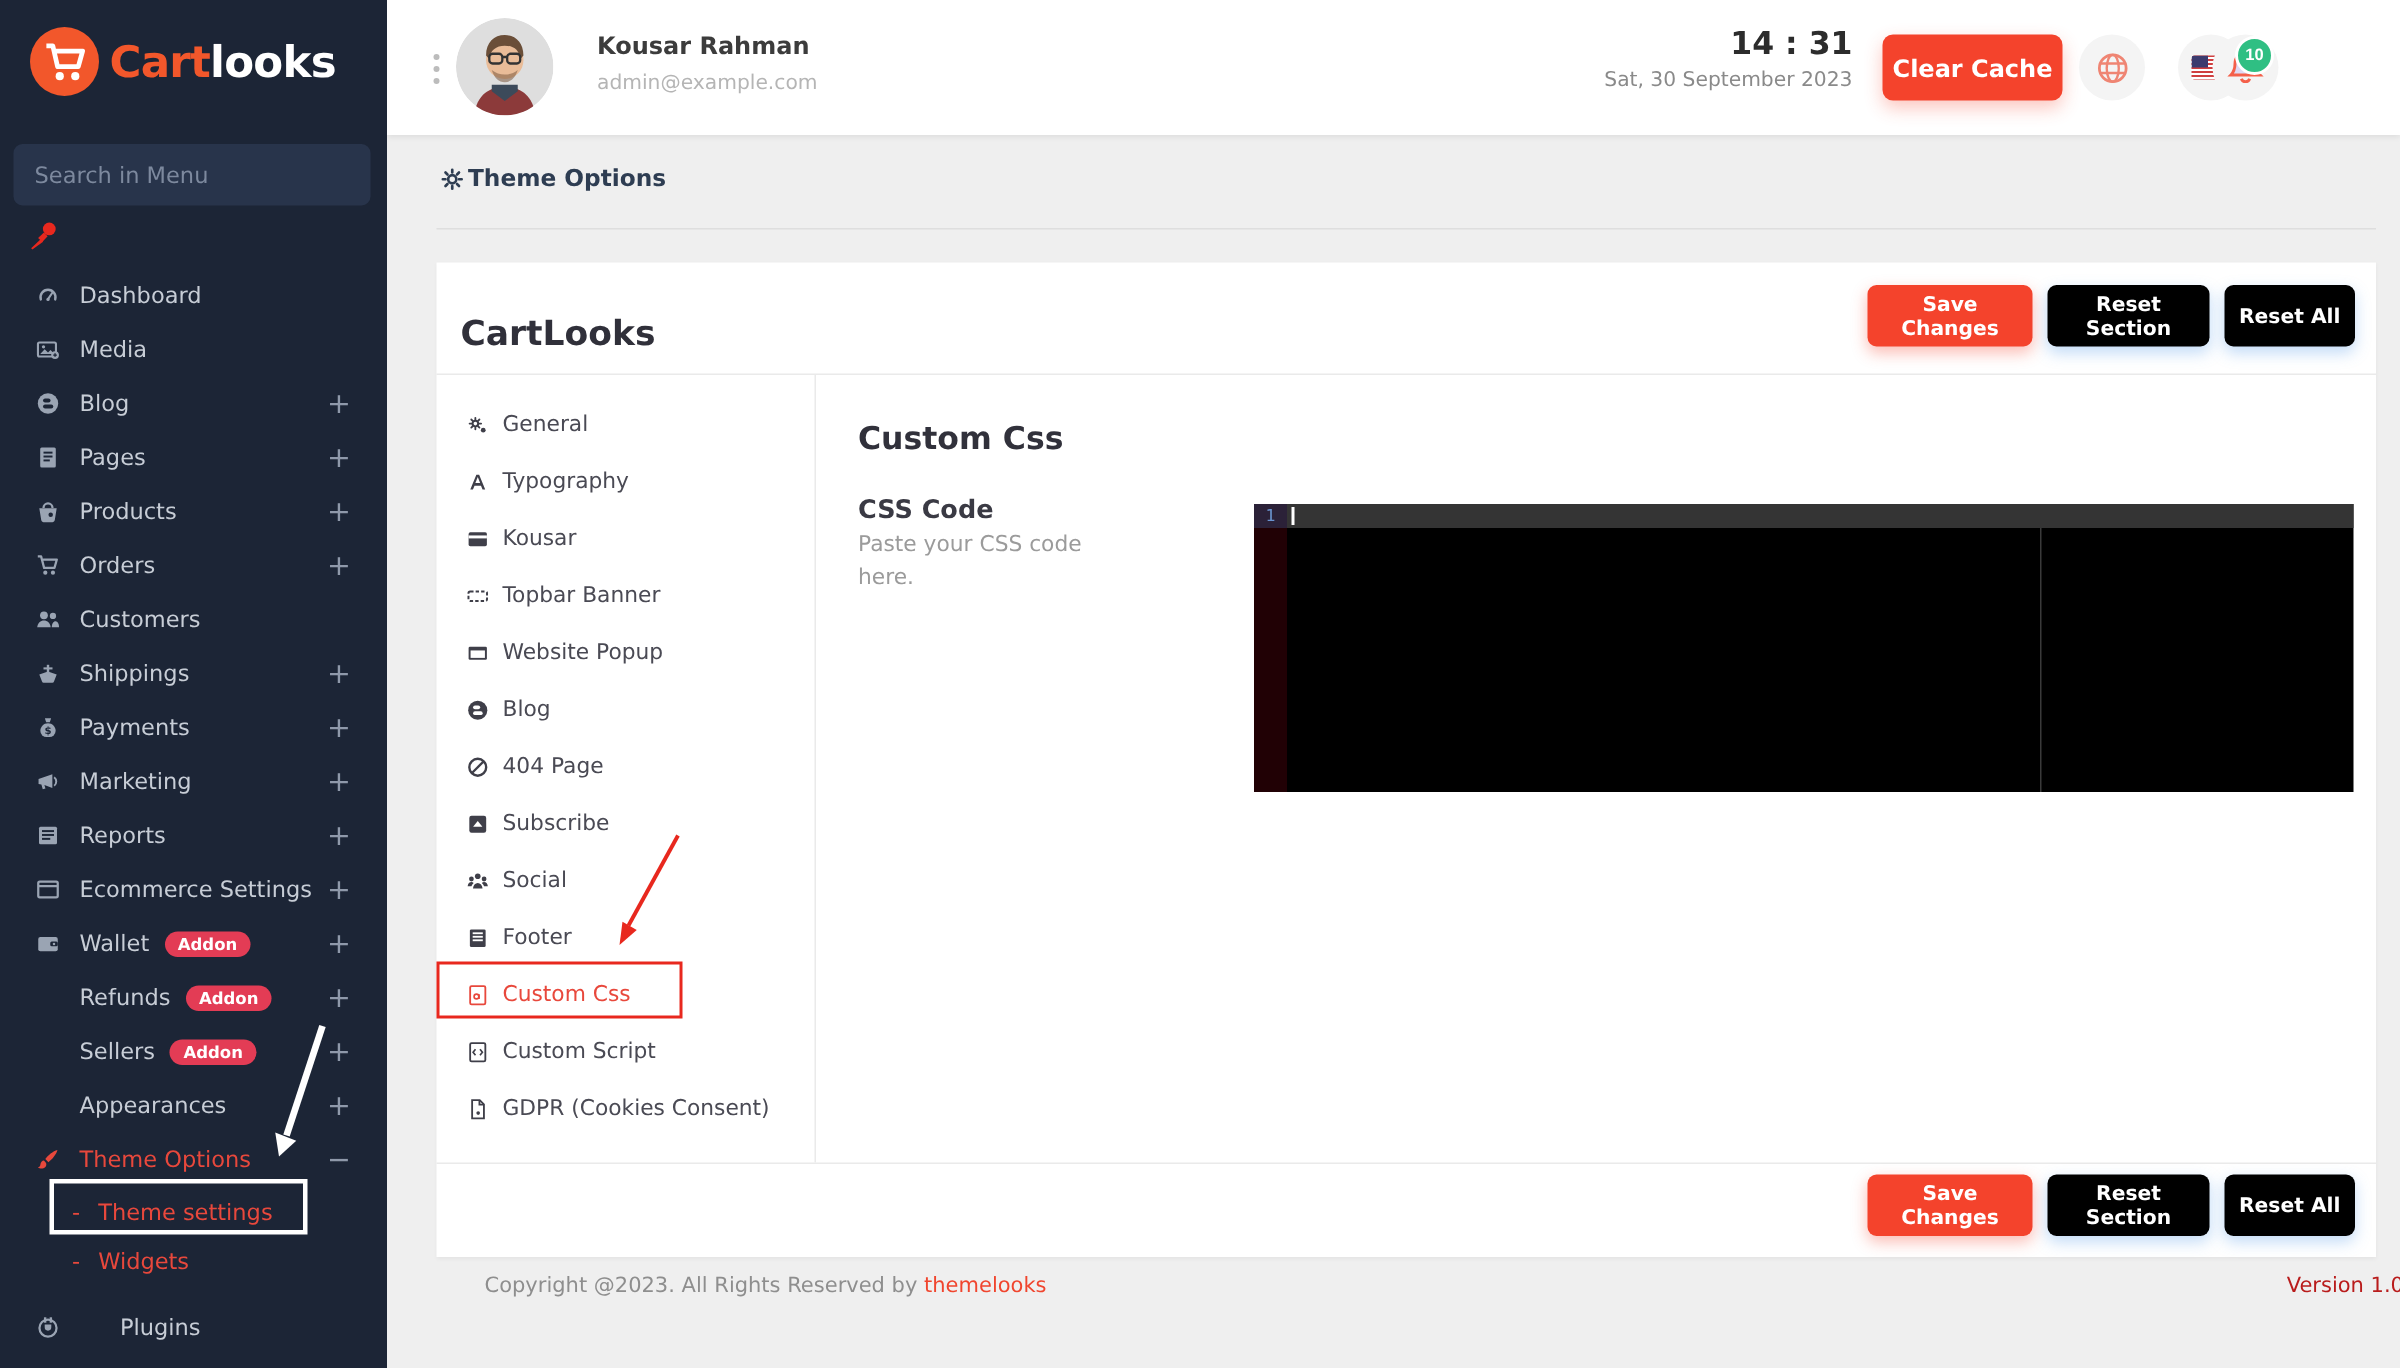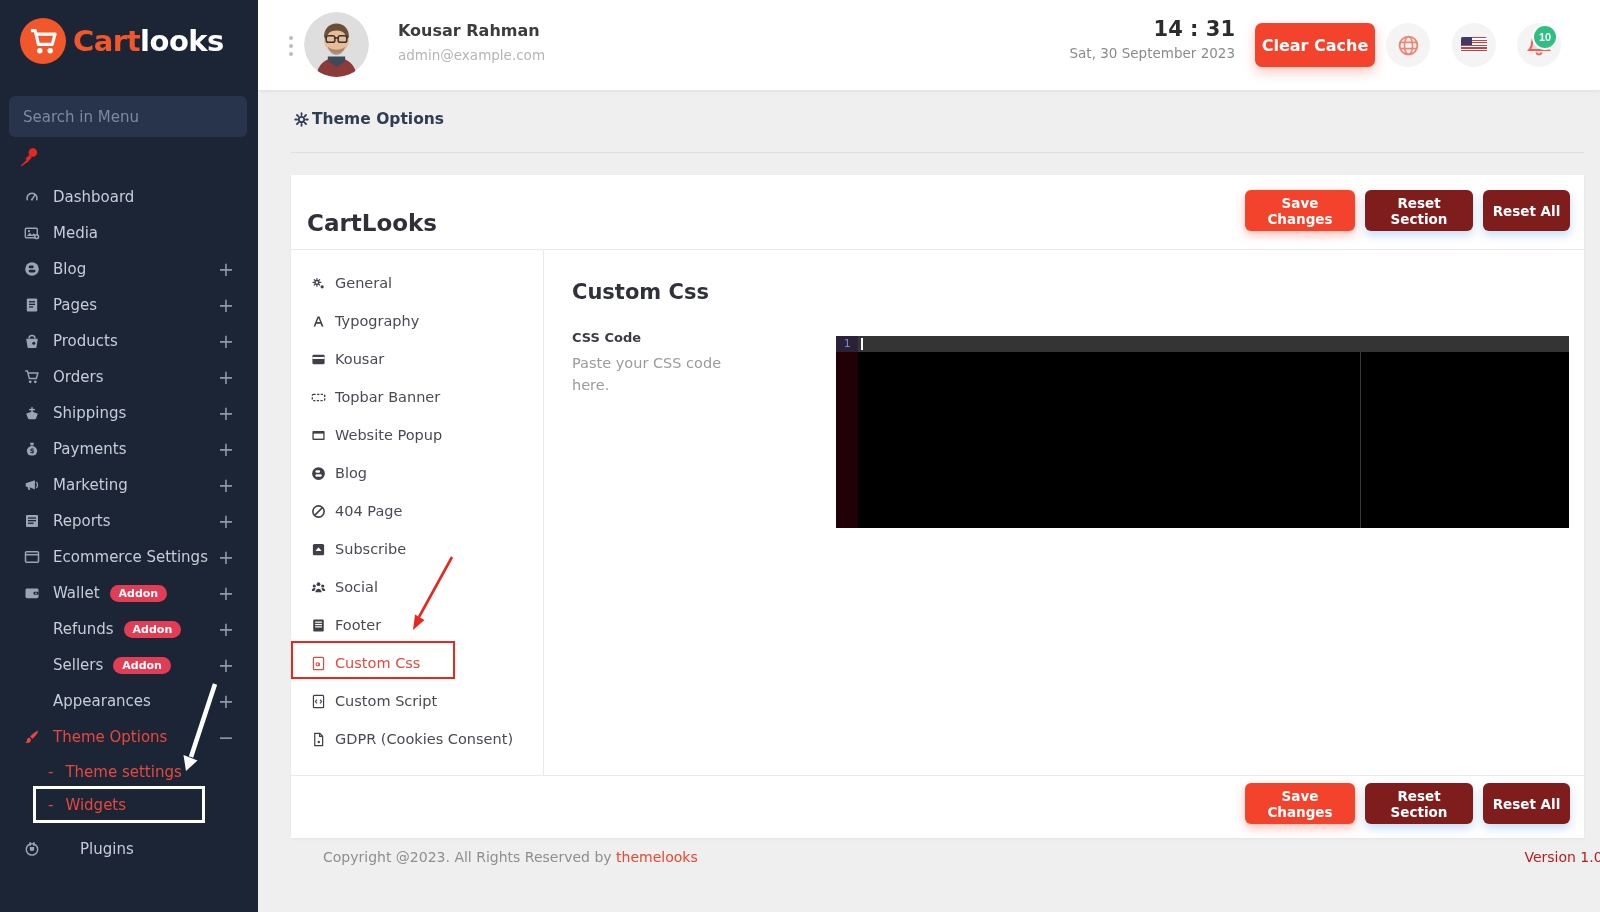--- a/index.html
+++ b/index.html
@@ -39,55 +39,55 @@
   .user-name{position:absolute;left:140px;top:21px;font-size:16px;font-weight:bold;color:#3c3c3c;}
   .user-email{position:absolute;left:140px;top:47px;font-size:13.5px;color:#b5b5b5;}
   .clock{position:absolute;right:365px;top:17px;text-align:right;}
   .clock-time{font-size:21px;font-weight:bold;color:#2c2c2c;}
   .clock-date{font-size:13.5px;color:#8a8a8a;margin-top:4px;}
   .clear-cache{position:absolute;left:997px;top:23px;width:120px;height:44px;background:#f4432c;border:none;border-radius:7px;color:#ffffff;font-weight:bold;font-size:16px;font-family:inherit;cursor:pointer;box-shadow:0 5px 12px rgba(244,67,44,.3);}
   .circle-btn{position:absolute;top:23px;width:44px;height:44px;border-radius:50%;background:#f4f4f4;display:flex;align-items:center;justify-content:center;cursor:pointer;border:none;}
   .circle-btn svg{display:block;}
   .globe-btn{left:1128px;color:#ef8573;}
   .flag-btn{left:1194px;}
-  .bell-btn{left:1259px;color:#f4604a;text-decoration:underline;}
+  .bell-btn{left:1217px;color:#f4604a;text-decoration:underline;}
   .flag{width:26px;height:16px;border-radius:2px;background:repeating-linear-gradient(180deg,#cf3e3e 0 1.3px,#ffffff 1.3px 2.6px);position:relative;overflow:hidden;}
   .flag::before{content:"";position:absolute;left:0;top:0;width:11px;height:8px;background:#3c3b6e;}
   .notif-badge{position:absolute;right:-6px;top:-8px;width:22px;height:22px;border-radius:50%;background:#2fbf83;border:2px solid #fff;color:#fff;font-size:11px;font-weight:bold;display:flex;align-items:center;justify-content:center;box-sizing:content-box;}
   .bell-wrap{position:relative;}
 
   
   .breadcrumb{position:absolute;left:294px;top:110px;display:flex;align-items:center;color:#2e3d52;font-weight:bold;font-size:15.5px;z-index:1;}
   .breadcrumb .bc-icon{width:15px;height:15px;margin-right:3px;color:#2e3d52;}
   .breadcrumb .bc-icon svg{width:15px;height:15px;display:block;}
   .bc-divider{position:absolute;left:291px;top:152px;width:1293px;border-top:1px solid #dedede;}
 
   
   .card{position:absolute;left:291px;top:175px;width:1293px;height:663px;background:#ffffff;box-shadow:0 1px 3px rgba(0,0,0,.05);z-index:1;}
   .card-title{position:absolute;left:16px;top:20px;font-size:23px;font-weight:bold;color:#30303a;}
   .btn{position:absolute;height:41px;border:none;border-radius:6px;color:#fff;font-weight:bold;font-size:13.5px;font-family:inherit;cursor:pointer;}
   .btn.red{background:#f4432c;box-shadow:0 4px 10px rgba(244,67,44,.35);}
-  .btn.blue{background:#7f1d1d;box-shadow:0 4px 10px rgba(79,151,232,.35);text-align:center;}
+  .btn.blue{background:#000000;box-shadow:0 4px 10px rgba(79,151,232,.35);text-align:center;}
   .b-save-t{left:954px;top:15px;width:110px;}
   .b-rsec-t{left:1074px;top:15px;width:108px;}
   .b-rall-t{left:1192px;top:15px;width:87px;}
   .b-save-b{left:954px;top:608px;width:110px;}
   .b-rsec-b{left:1074px;top:608px;width:108px;}
   .b-rall-b{left:1192px;top:608px;width:87px;}
   .card-hline{position:absolute;left:0;top:74px;width:100%;border-top:1px solid #eaeaea;}
   .cf-line{position:absolute;left:0;top:600px;width:100%;border-top:1px solid #eaeaea;}
   .tabs{position:absolute;left:0;top:75px;width:253px;height:525px;border-right:1px solid #eaeaea;padding-top:14px;box-sizing:border-box;}
   .tab{height:38px;display:flex;align-items:center;padding-left:20px;font-size:14.5px;color:#4a4a54;cursor:pointer;}
   .tab .icon{width:15px;height:15px;margin-right:9px;color:#3f3f49;flex:none;}
   .tab .icon svg{width:15px;height:15px;display:block;}
   .tab svg .bg{fill:#ffffff;}
   .tab.active{color:#e8483c;}
   .tab.active .icon{color:#e8483c;}
   .content-h{position:absolute;left:281px;top:88px;font-size:21px;font-weight:bold;color:#31313b;}
-  .field-label{position:absolute;left:281px;top:155px;font-size:13px;font-weight:bold;color:#3a3a44;}
+  .field-label{position:absolute;left:281px;top:155px;font-size:17px;font-weight:bold;color:#3a3a44;}
   .field-desc{position:absolute;left:281px;top:177px;width:150px;font-size:14.5px;color:#9b9b9b;line-height:22px;}
 
   
   .editor{position:absolute;left:545px;top:161px;width:733px;height:192px;background:#000;cursor:text;}
   .ed-top{position:absolute;left:0;top:0;height:16px;width:100%;background:#343434;}
   .ed-gut-top{position:absolute;left:0;top:0;width:22px;height:16px;background:#2b2138;color:#6a93cf;font-family:"DejaVu Sans Mono","Liberation Mono",monospace;font-size:11px;text-align:center;line-height:16px;}
   .ed-gut{position:absolute;left:0;top:16px;width:22px;bottom:0;background:#210105;}
   .ed-cursor{position:absolute;left:25px;top:2px;width:2px;height:12px;background:#ffffff;}
   .ed-margin{position:absolute;left:524px;top:16px;bottom:0;width:1px;background:#3a3a3a;}
 
@@ -186,20 +186,31 @@
         <div class="side-item">
           <span class="icon">
             <svg viewBox="0 0 16 16">
               <path d="M1.2 1.9h2.2l2 7.7h6.9l1.6-5.6H4.7" fill="none" stroke="currentColor" stroke-width="1.5" stroke-linejoin="round"></path>
               <circle cx="6.2" cy="12.8" r="1.4" fill="currentColor"></circle>
               <circle cx="11.3" cy="12.8" r="1.4" fill="currentColor"></circle>
             </svg>
           </span>
           <span class="lbl">Orders</span>
           <span class="expand">+</span>
+        </div>
+        <div class="side-item">
+          <span class="icon">
+            <svg viewBox="0 0 16 16">
+              <circle cx="5.3" cy="5.2" r="2.6" fill="currentColor"></circle>
+              <path d="M.8 13.2c.3-3 2.2-4.6 4.5-4.6s4.2 1.6 4.5 4.6z" fill="currentColor"></path>
+              <circle cx="11.3" cy="5.6" r="2.1" fill="currentColor"></circle>
+              <path d="M10.5 13.2c.1-2.3 1-4 2.6-4 1.4 0 2.2 1.6 2.3 4z" fill="currentColor"></path>
+            </svg>
+          </span>
+          <span class="lbl">Customers</span>
         </div>
         <div class="side-item">
           <span class="icon">
             <svg viewBox="0 0 16 16">
               <path d="M2.2 8.7L8 6.6l5.8 2.1-1.8 4.7a1.2 1.2 0 0 1-1.1.8H5.1a1.2 1.2 0 0 1-1.1-.8z" fill="currentColor"></path>
               <rect x="7.2" y="2.2" width="1.6" height="5" fill="currentColor"></rect>
               <rect x="5" y="3.9" width="6" height="1.4" fill="currentColor"></rect>
             </svg>
           </span>
           <span class="lbl">Shippings</span>

